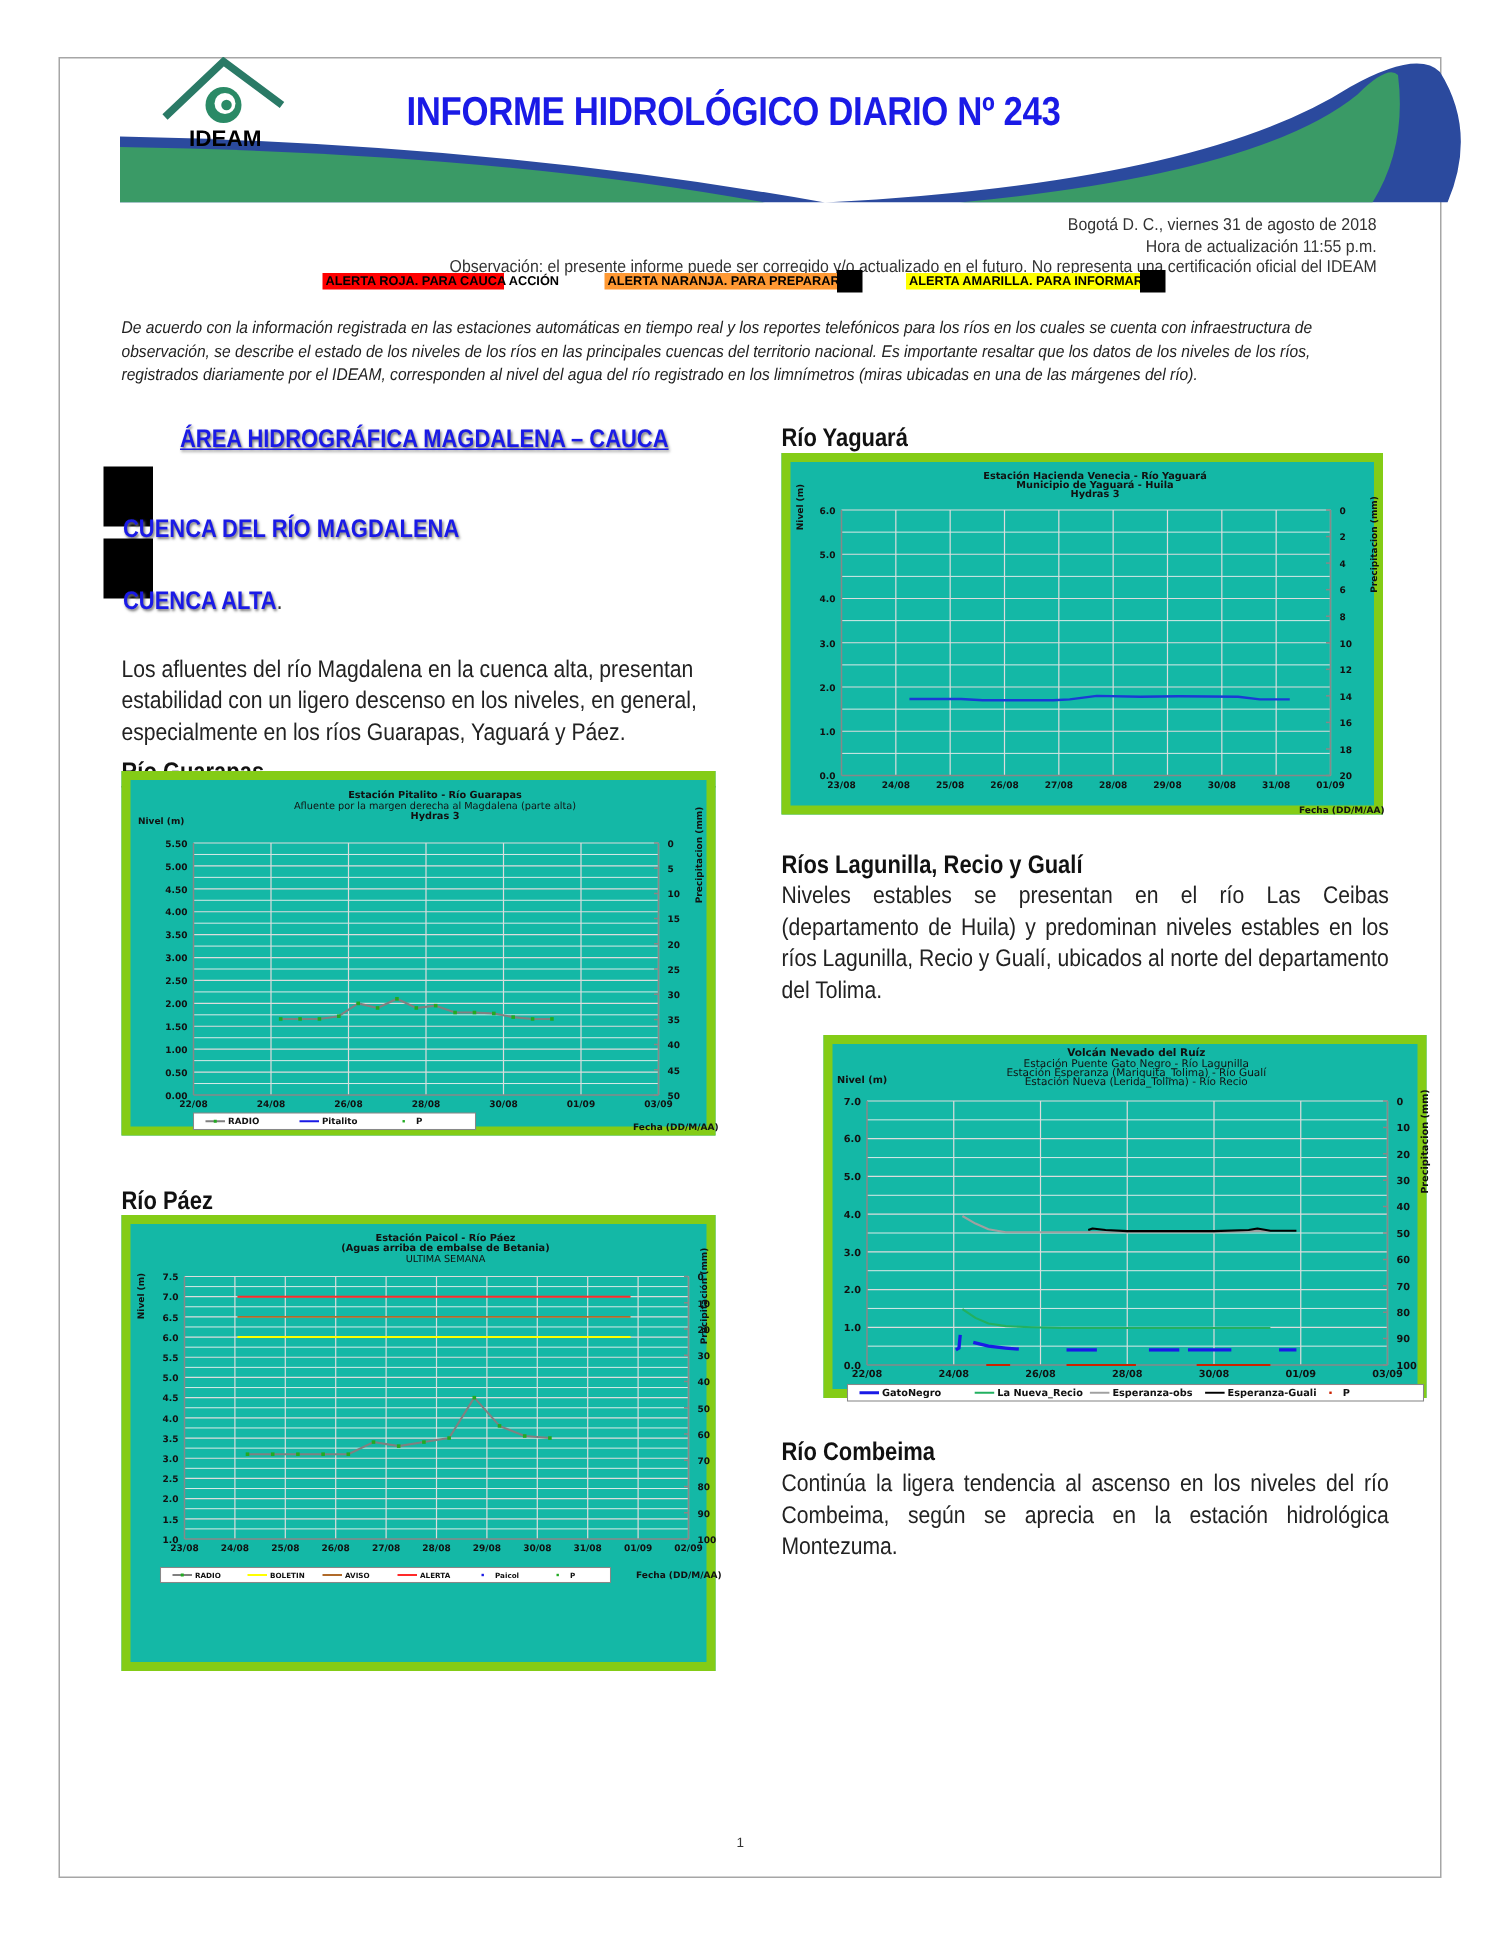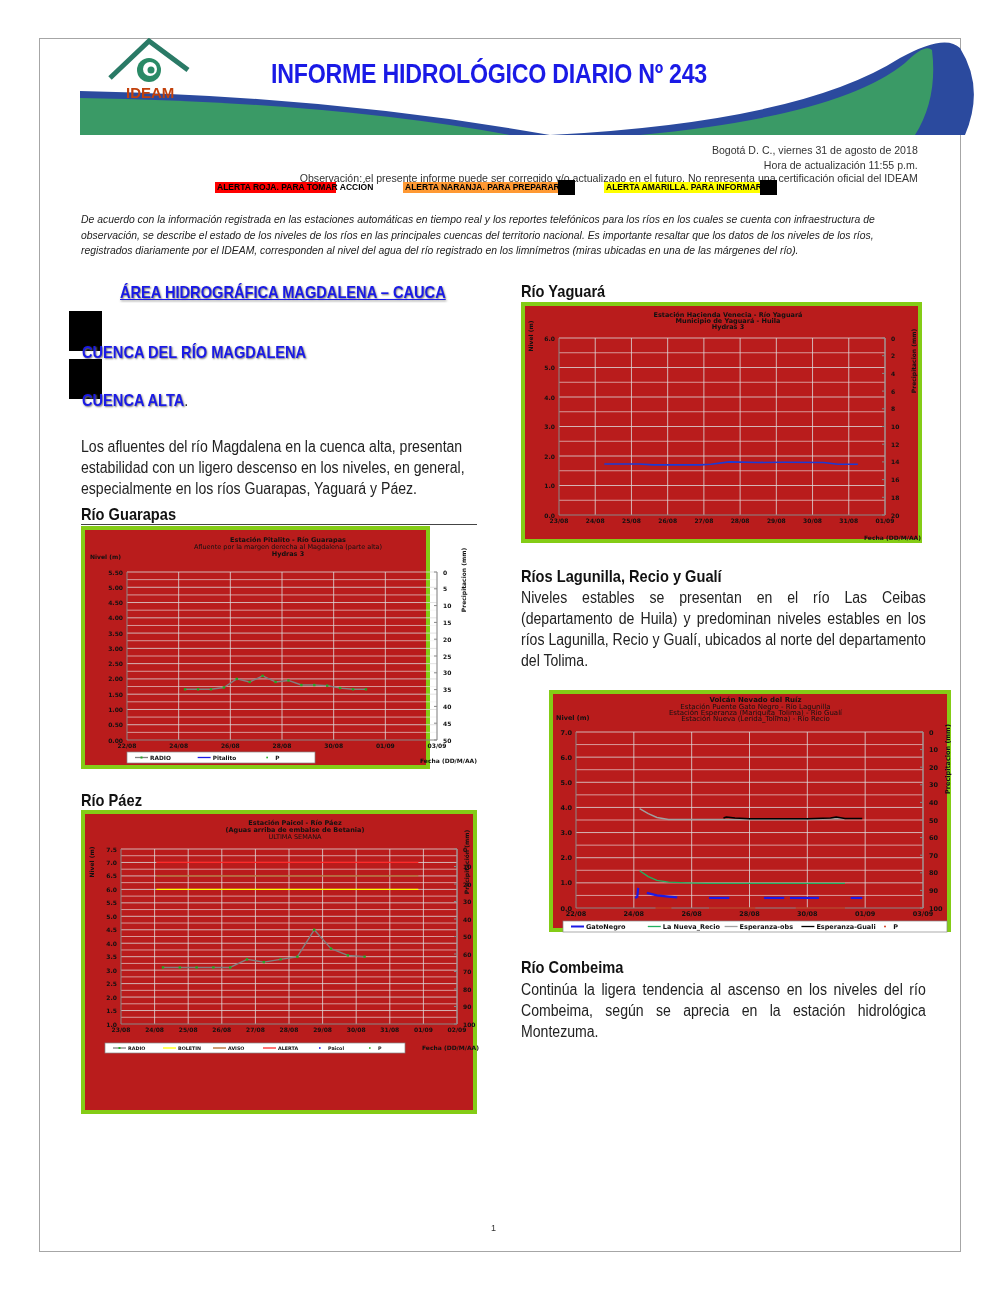--- a/index.html
+++ b/index.html
@@ -1,35 +1,35 @@
 <!DOCTYPE html>
 <html><head>
 <meta charset="utf-8">
 <style>
   html, body { margin:0; padding:0; background:#ffffff; }
   body { width:1000px; height:1293px; position:relative; font-family:"Liberation Sans", sans-serif; color:#000; overflow:hidden; }
   .page { position:absolute; left:39px; top:38px; width:922px; height:1214px; border:1px solid #a6a6a6; box-sizing:border-box; }
   .banner { position:absolute; left:80px; top:38px; width:898px; height:97px; }
   .logo { position:absolute; left:104px; top:38px; width:90px; height:66px; }
-  .logo-text { position:absolute; left:126px; top:84px; font-weight:bold; font-size:15px; color:#c2410c; letter-spacing:0px; }
+  .logo-text { position:absolute; left:126px; top:84px; font-weight:bold; font-size:15px; color:#000000; letter-spacing:0px; }
   .title { position:absolute; left:271px; top:59px; font-size:27px; font-weight:bold; color:#1a1ae6; transform:scaleX(0.86); transform-origin:left top; white-space:nowrap; letter-spacing:-0.3px; }
   .date-lines { position:absolute; right:82px; top:143px; text-align:right; font-size:11.5px; color:#333; line-height:15px; transform:scaleX(0.92); transform-origin:right top; }
   .obs { position:absolute; right:82px; top:172px; font-size:11.5px; color:#333; white-space:nowrap; transform:scaleX(0.92); transform-origin:right top; }
   .alert { position:absolute; top:182px; height:11px; font-size:8.5px; font-weight:bold; line-height:11px; white-space:nowrap; padding:0 2px; }
   .alert-roja { left:215px; background:#ff0000; color:#000; width:117px; }
   .alert-naranja { left:403px; background:#ff9933; color:#000; width:153px; }
   .alert-amarilla { left:604px; background:#ffff00; color:#000; width:154px; }
   .blk { position:absolute; background:#000; }
   .intro { position:absolute; left:81px; top:212px; width:840px; font-size:11.3px; font-style:italic; line-height:15.5px; color:#222; transform:scaleX(0.92); transform-origin:left top; width:912px; }
   .area-title { position:absolute; left:120px; top:283px; font-size:17px; font-weight:bold; color:#1a1ae6; text-decoration:underline; text-shadow:1px 1px 2px #777; transform:scaleX(0.86); transform-origin:left top; white-space:nowrap; }
   .cuenca { position:absolute; left:82px; font-size:17px; font-weight:bold; color:#1a1ae6; text-shadow:1px 1px 2px #777; transform:scaleX(0.86); transform-origin:left top; white-space:nowrap; }
   .body-text { position:absolute; font-size:16px; line-height:21px; color:#222; transform:scaleX(0.88); transform-origin:left top; }
   .sec-h { position:absolute; font-size:17px; font-weight:bold; color:#111; transform:scaleX(0.86); transform-origin:left top; white-space:nowrap; }
   .just { text-align:justify; }
-  .chart { position:absolute; border:4px solid #84cc16; background:#b91c1c; box-sizing:border-box; }
+  .chart { position:absolute; border:6px solid #84cc16; background:#14b8a6; box-sizing:border-box; }
   .chart svg { position:absolute; left:0; top:0; }
   .pagenum { position:absolute; left:491px; top:1223px; font-size:9px; color:#333; }
   svg text { font-family:"DejaVu Sans", sans-serif; }
 </style>
 </head>
 <body>
 
 <div class="page"></div>
 
 <svg class="banner" viewBox="0 0 898 97" width="898" height="97">
@@ -48,40 +48,40 @@
 <div class="logo-text">IDEAM</div>
 
 <div class="title">INFORME HIDROLÓGICO DIARIO Nº 243</div>
 
 <div class="date-lines">
   <div>Bogotá D. C., viernes 31 de agosto de 2018</div>
   <div>Hora de actualización 11:55 p.m.</div>
 </div>
 <div class="obs">Observación: el presente informe puede ser corregido y/o actualizado en el futuro. No representa una certificación oficial del IDEAM</div>
 
-<div class="alert alert-roja">ALERTA ROJA. PARA TOMAR ACCIÓN</div>
+<div class="alert alert-roja">ALERTA ROJA. PARA CAUCA ACCIÓN</div>
 <div class="alert alert-naranja">ALERTA NARANJA. PARA PREPARARSE</div>
 <div class="alert alert-amarilla">ALERTA AMARILLA. PARA INFORMARSE</div>
 <div class="blk" style="left:558px;top:180px;width:17px;height:15px;"></div>
 <div class="blk" style="left:760px;top:180px;width:17px;height:15px;"></div>
 
 <div class="intro">De acuerdo con la información registrada en las estaciones automáticas en tiempo real y los reportes telefónicos para los ríos en los cuales se cuenta con infraestructura de observación, se describe el estado de los niveles de los ríos en las principales cuencas del territorio nacional. Es importante resaltar que los datos de los niveles de los ríos, registrados diariamente por el IDEAM, corresponden al nivel del agua del río registrado en los limnímetros (miras ubicadas en una de las márgenes del río).</div>
 
 <div class="area-title">ÁREA HIDROGRÁFICA MAGDALENA – CAUCA</div>
 <div class="blk" style="left:69px;top:311px;width:33px;height:40px;"></div>
 <div class="cuenca" style="top:343px;">CUENCA DEL RÍO MAGDALENA</div>
 <div class="blk" style="left:69px;top:359px;width:33px;height:40px;"></div>
 <div class="cuenca" style="top:391px;"><span>CUENCA ALTA</span><span style="color:#333;text-shadow:none;font-weight:normal;">.</span></div>
 
 <div class="body-text" style="left:81px;top:436px;width:462px;">Los afluentes del río Magdalena en la cuenca alta, presentan estabilidad con un ligero descenso en los niveles, en general, especialmente en los ríos Guarapas, Yaguará y Páez.</div>
 
 <div class="sec-h" style="left:81px;top:505px;">Río Guarapas</div>
 <div style="position:absolute;left:81px;top:524px;width:396px;height:1px;background:#444;"></div>
 
-<div class="chart" id="chart-guarapas" style="left:81px;top:526px;width:349px;height:243px;">
+<div class="chart" id="chart-guarapas" style="left:81px;top:514px;width:396px;height:243px;">
     <svg width="396" height="243" viewBox="0 0 396 243">
       <text x="203" y="12" font-size="6.5" text-anchor="middle" font-weight="bold" fill="#111">Estación Pitalito - Río Guarapas</text>
       <text x="203" y="19" font-size="6.5" text-anchor="middle" font-weight="normal" fill="#111">Afluente por la margen derecha al Magdalena (parte alta)</text>
       <text x="203" y="26" font-size="6.5" text-anchor="middle" font-weight="bold" fill="#111">Hydras 3</text>
       <text x="38" y="212.5" font-size="6" text-anchor="end" font-weight="bold" fill="#111">0.00</text>
       <line x1="42" x2="352" y1="194.72727272727272" y2="194.72727272727272" stroke="#dcdcdc" stroke-width="0.8"></line>
       <text x="38" y="197.22727272727272" font-size="6" text-anchor="end" font-weight="bold" fill="#111">0.50</text>
       <line x1="42" x2="352" y1="179.45454545454544" y2="179.45454545454544" stroke="#dcdcdc" stroke-width="0.8"></line>
       <text x="38" y="181.95454545454544" font-size="6" text-anchor="end" font-weight="bold" fill="#111">1.00</text>
       <line x1="42" x2="352" y1="164.1818181818182" y2="164.1818181818182" stroke="#dcdcdc" stroke-width="0.8"></line>

